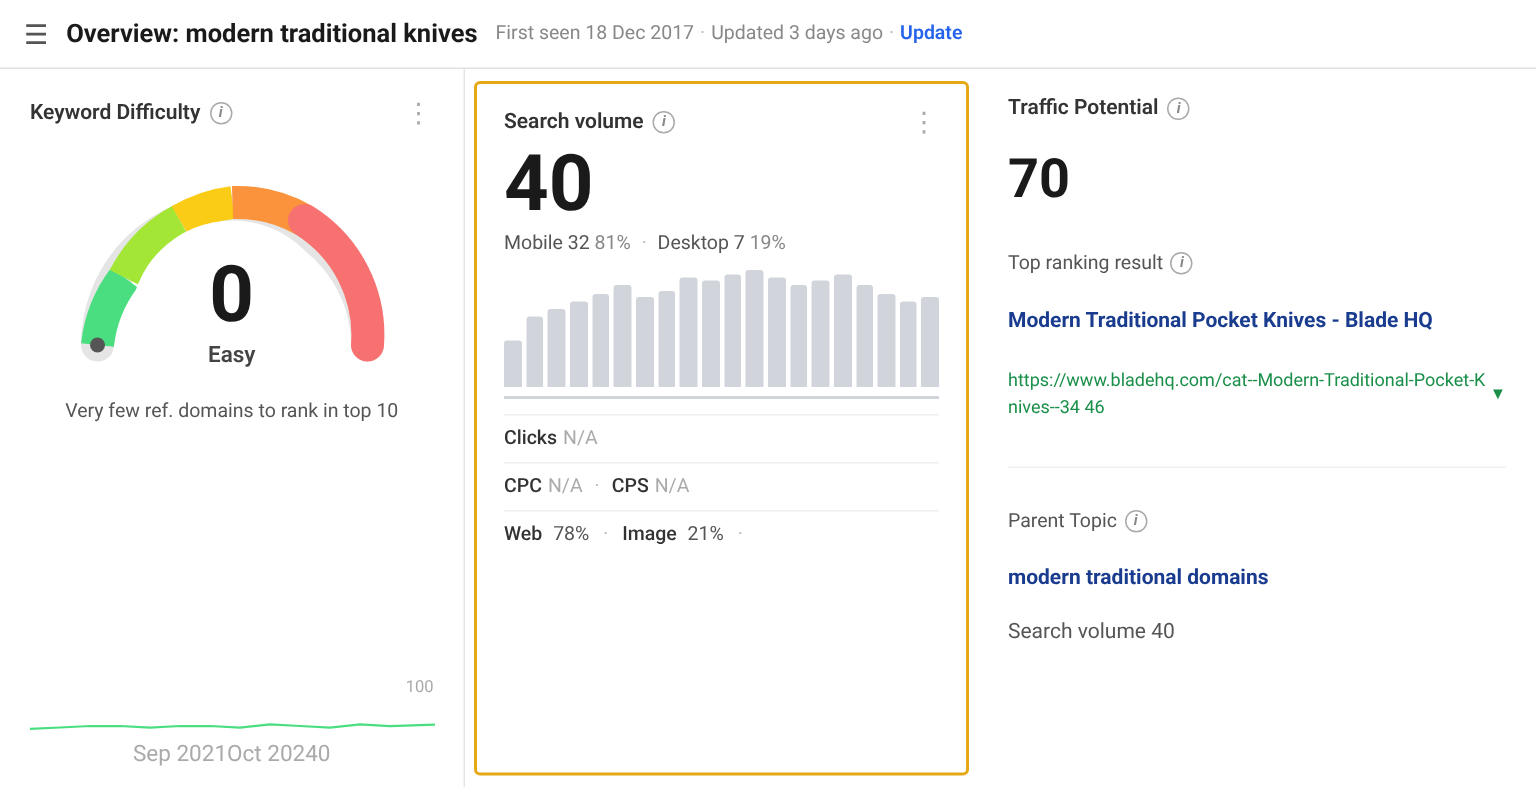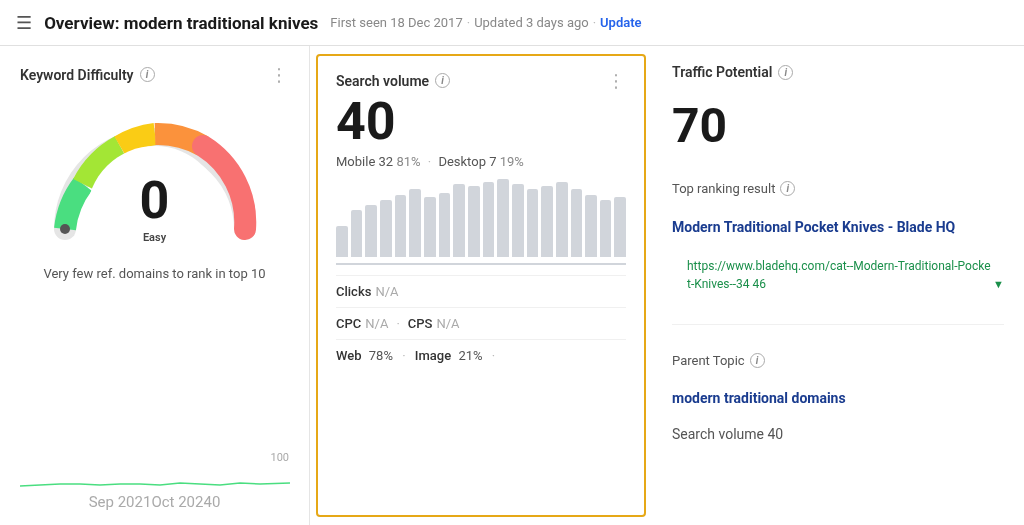--- a/index.html
+++ b/index.html
@@ -123,21 +123,21 @@
       position: absolute;
       bottom: 10px;
     }
     .gauge-number {
       font-size: 52px;
       font-weight: 700;
       color: #1a1a1a;
       line-height: 1;
     }
     .gauge-label {
-      font-size: 11px;
+      font-size: 15px;
       font-weight: 600;
       color: #444;
       margin-top: 4px;
     }
     .kd-description {
       font-size: 13px;
       color: #555;
       text-align: center;
       margin-top: 10px;
       line-height: 1.5;
@@ -223,21 +223,21 @@
       font-size: 13px;
       color: #555;
       padding-top: 8px;
       border-top: 1px solid #f0f0f0;
     }
     .sv-distribution div { margin-bottom: 3px; }
 
     
     .card-tp { flex: 1; }
     .tp-number {
-      font-size: 48px;
+      font-size: 36px;
       font-weight: 700;
       color: #1a1a1a;
       line-height: 1.1;
       margin-bottom: 12px;
     }
     .tp-section-label {
       font-size: 13px;
       color: #555;
       display: flex;
       align-items: flex-end;
@@ -252,23 +252,22 @@
       margin-bottom: 4px;
       cursor: pointer;
     }
     .top-result-url {
       font-size: 12px;
       color: #1a8f4a;
       line-height: 1.5;
       margin-bottom: 3px;
       word-break: break-all;
       display: flex;
-      align-items: flex-end;
+      align-items: center;
       gap: 2px;
-      margin-left: 15px;
     }
     .url-dropdown {
       color: #1a8f4a;
       font-size: 11px;
       margin-top: 2px;
     }
     .divider { height: 1px; background: #f0f0f0; margin: 12px 0; }
     .parent-topic-link {
       font-size: 14px;
       font-weight: 700;

